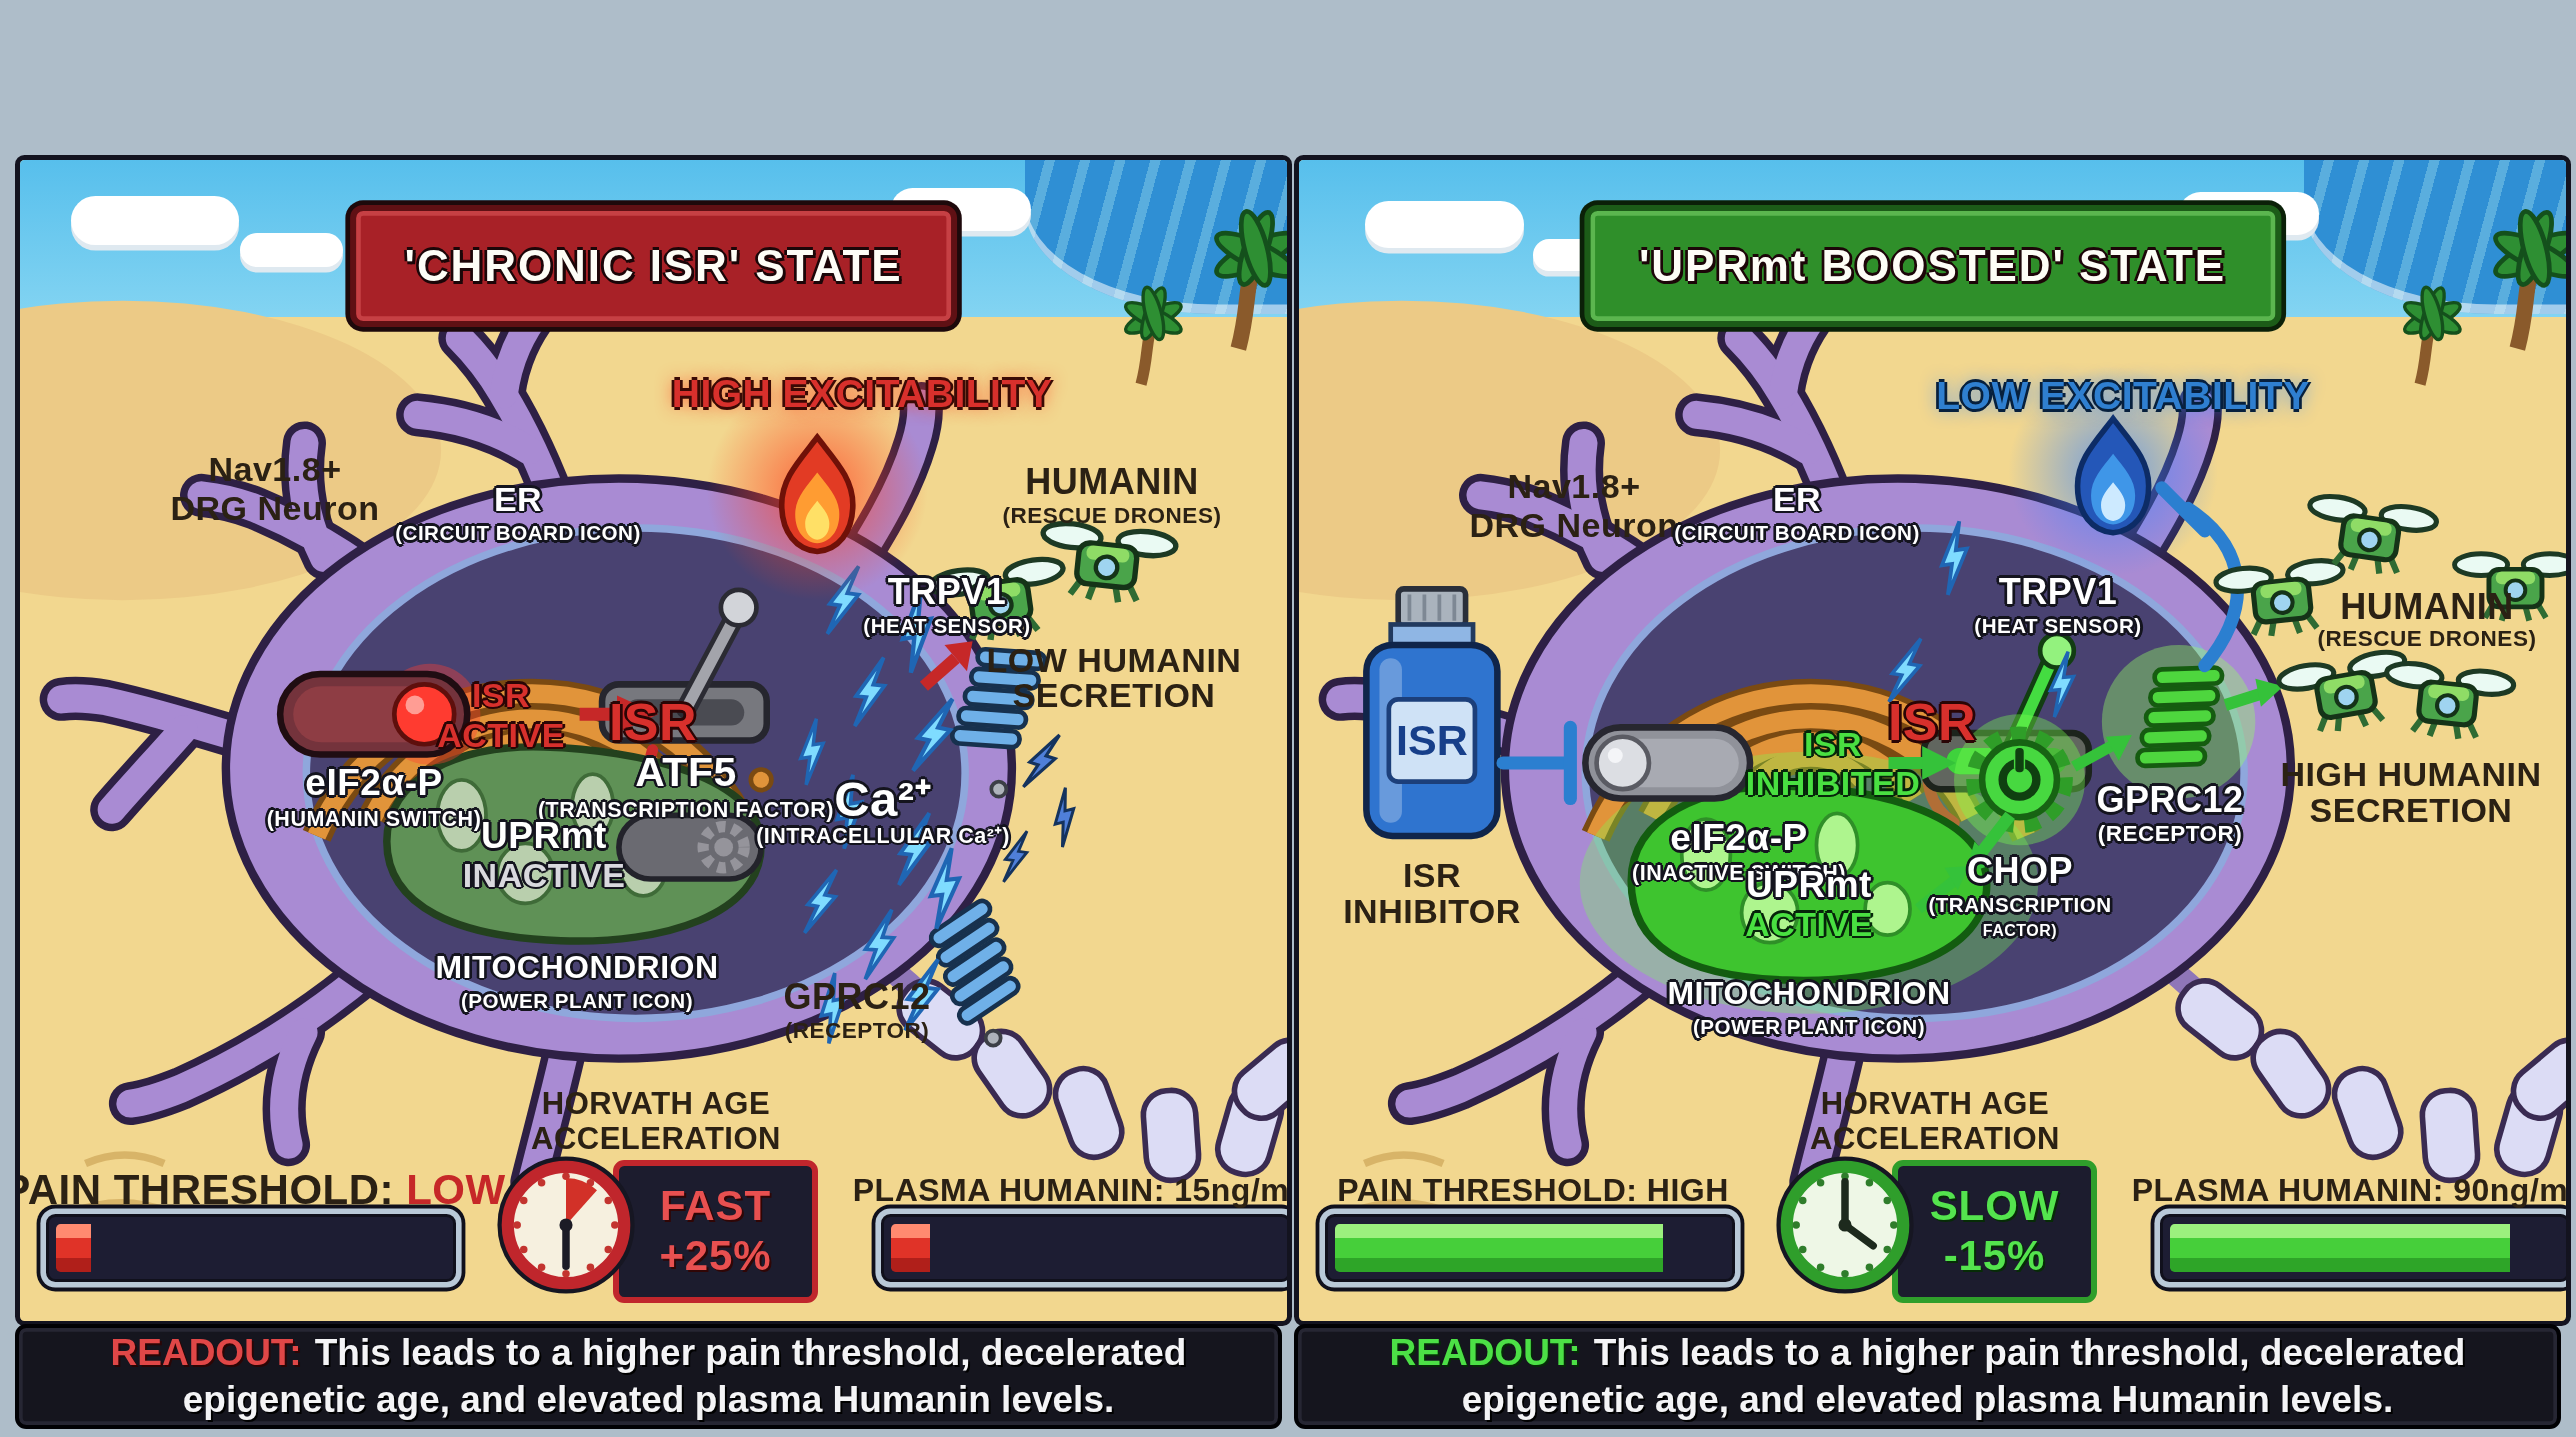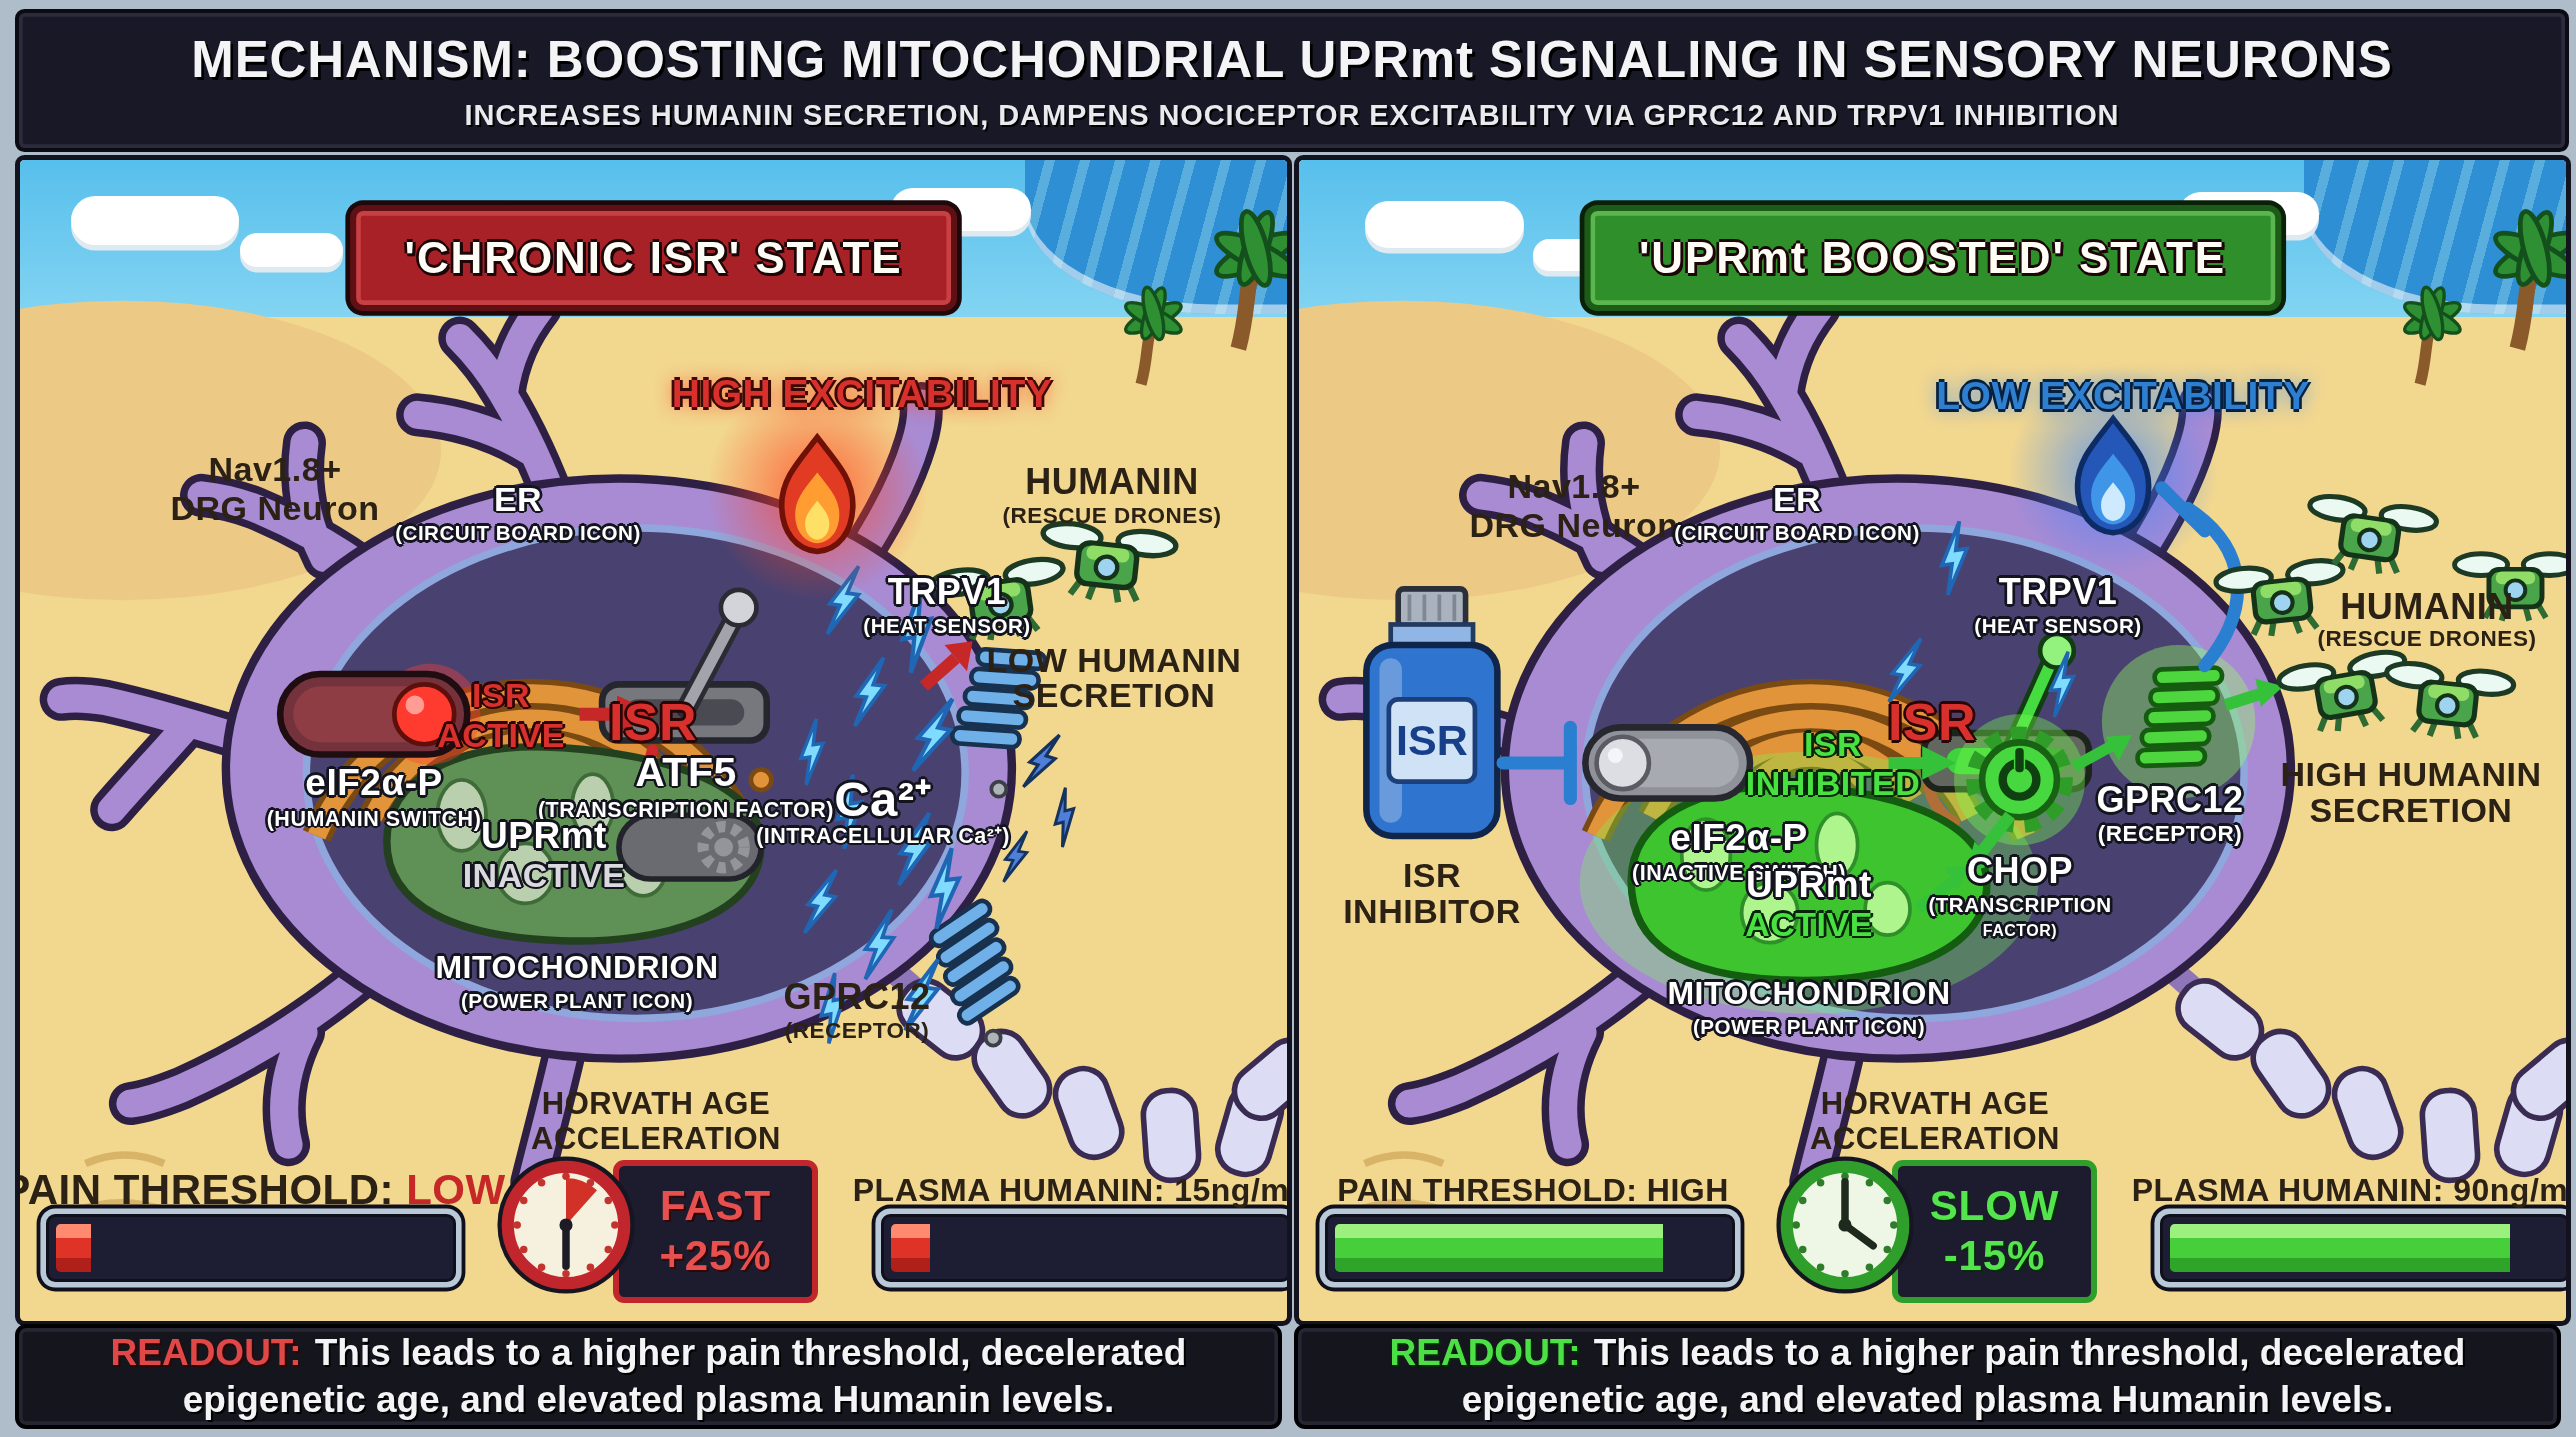--- a/index.html
+++ b/index.html
@@ -19,21 +19,21 @@
   .panel{position:absolute;top:155px;width:1267px;height:1161px;background:#f2d78f;
     border:5.6px solid #13131f;border-radius:9.4px;overflow:hidden;}
   .panel.p0{left:15px;}
   .panel.p1{left:1294px;}
   .sky{position:absolute;left:0;top:0;right:0;height:157px;background:linear-gradient(#57bfec,#83d4f2);}
   .ocean{position:absolute;top:-19px;right:-47px;width:309px;height:173px;
     background:repeating-linear-gradient(105deg,#2f8fd4 0 24px,#5aaede 24px 34px);
     border-radius:0 0 0 62%;box-shadow:inset 0 -9.4px 0 rgba(255,255,255,.55);}
   .cloud{position:absolute;background:#fff;border-radius:37px;box-shadow:0 5.6px 0 #dfe9f0;}
   .banner{position:absolute;left:50%;top:45px;transform:translateX(-50%);height:86px;line-height:86px;
-    padding:4px 49px;border-radius:13px;font-weight:bold;font-size:44px;letter-spacing:1.9px;color:#fdfdf6;
+    padding:12px 49px;border-radius:13px;font-weight:bold;font-size:44px;letter-spacing:1.9px;color:#fdfdf6;
     white-space:nowrap;text-shadow:-2.8px 0 0 #1c0608,2.8px 0 0 #1c0608,0 -2.8px 0 #1c0608,0 2.8px 0 #1c0608,2.8px 2.8px 0 #1c0608;}
   .p0 .banner{background:#a82127;border:6.6px solid #5f1014;box-shadow:0 0 0 4.7px #1d090b,inset 0 0 0 4.7px rgba(255,122,122,.35);}
   .p1 .banner{background:#2f8f2a;border:6.6px solid #1c5c18;box-shadow:0 0 0 4.7px #0b2008,inset 0 0 0 4.7px rgba(176,255,150,.35);}
 
   .art{position:absolute;left:0;top:0;width:1267px;height:1161px;}
 
   
   .lbl{position:absolute;transform:translate(-50%,-50%);font-weight:bold;white-space:nowrap;
     text-align:center;letter-spacing:0.5px;z-index:5;}
   .dark{color:#2b2114;}
@@ -75,24 +75,20 @@
     text-shadow:1.9px 1.9px 0 #000;}
   .ro-label{margin-right:13px;}
   .ro-red{color:#e04747;text-shadow:1.9px 1.9px 0 #2c0505;}
   .ro-green{color:#4ce046;text-shadow:1.9px 1.9px 0 #052c07;}
 </style>
 </head>
 <body>
 
 <div id="stage">
 
-  <div class="header">
-    <div class="title">MECHANISM: BOOSTING MITOCHONDRIAL UPRmt SIGNALING IN SENSORY NEURONS</div>
-    <div class="subtitle">INCREASES HUMANIN SECRETION, DAMPENS NOCICEPTOR EXCITABILITY VIA GPRC12 AND TRPV1 INHIBITION</div>
-  </div>
 
   <div class="panel p0" style="--accent: #c0262c;">
     <div class="sky"></div>
     <div class="ocean"></div>
     <div class="cloud" style="left:51px;top:36px;width:168px;height:49px;"></div>
     <div class="cloud" style="left:220px;top:73px;width:103px;height:34px;"></div>
     <div class="cloud" style="left:871px;top:28px;width:140px;height:43px;"></div>
 
     <svg class="art" viewBox="0 0 1354 1240">
       <defs>

